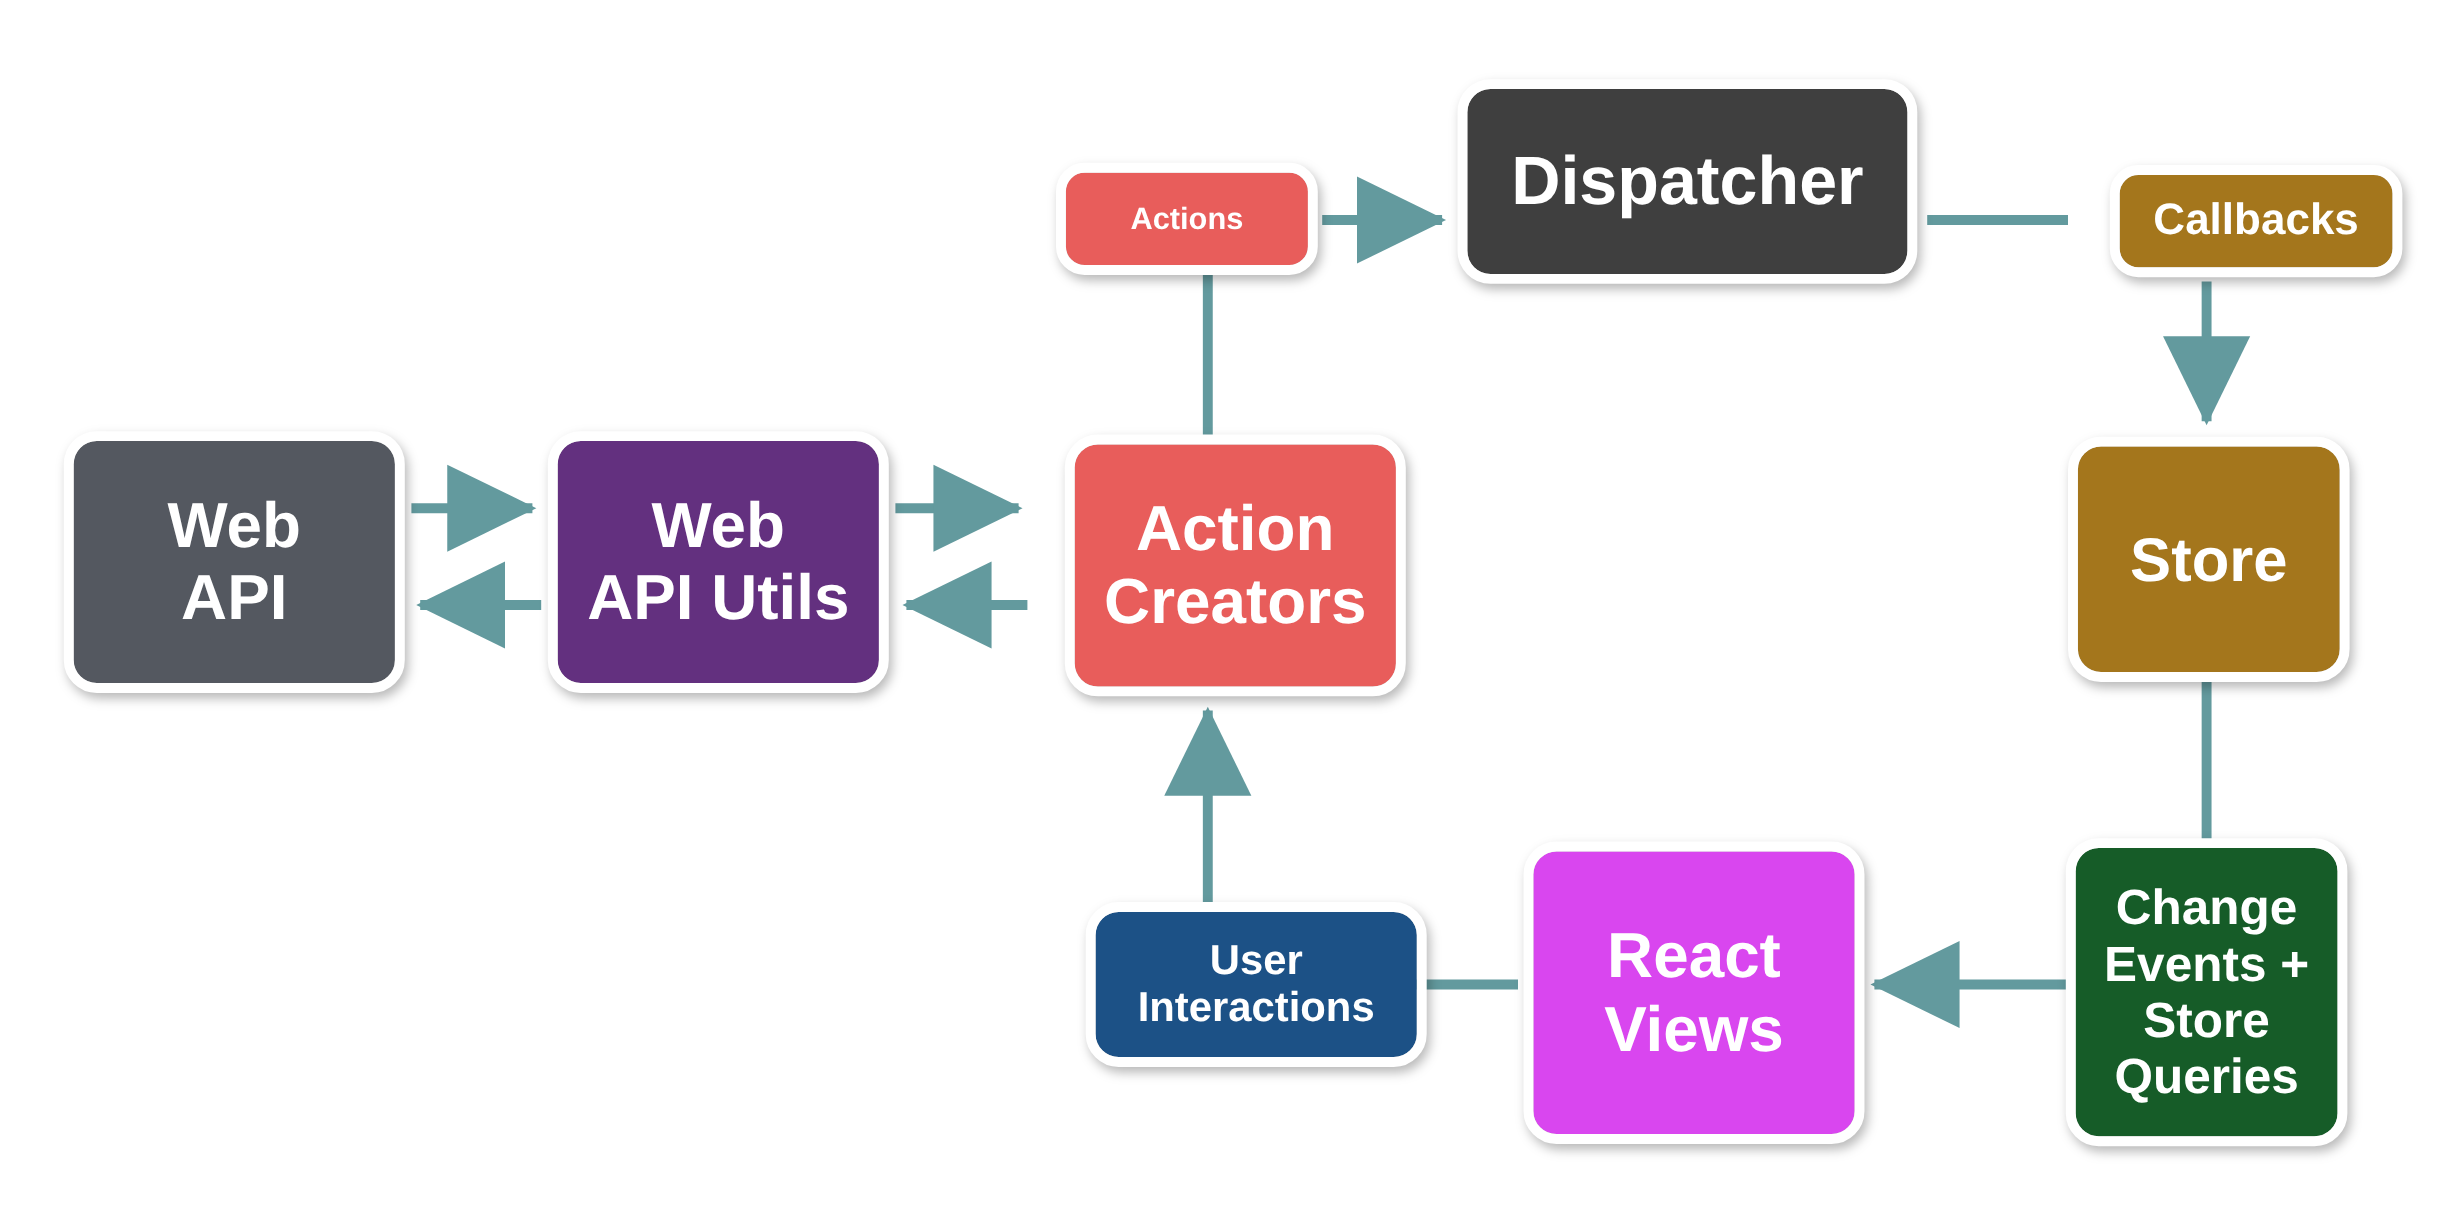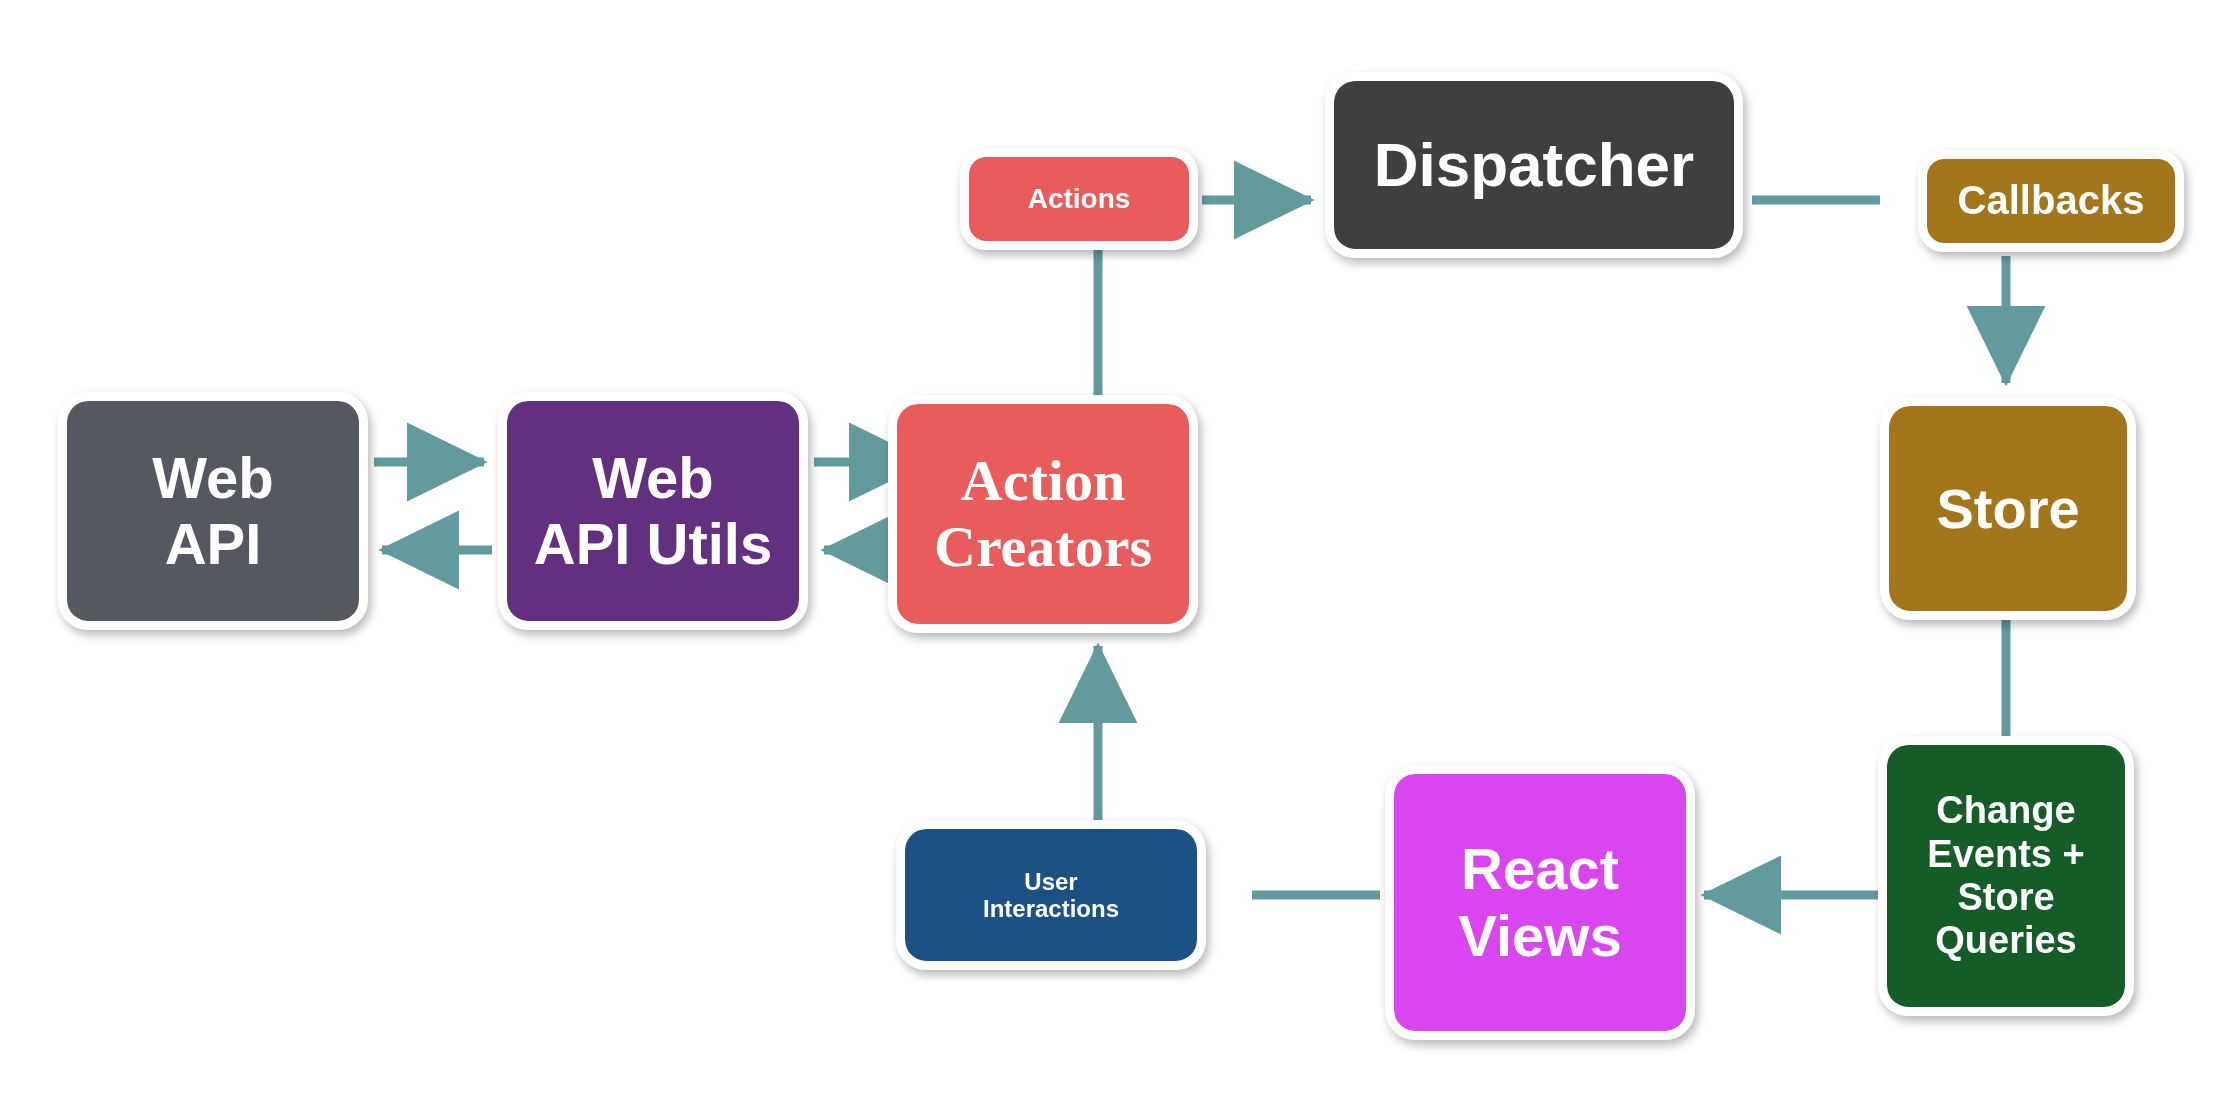--- a/index.html
+++ b/index.html
@@ -43,28 +43,28 @@
     -webkit-font-smoothing: antialiased;
   }
   .node .label {
     display: block;
     white-space: pre-line;
     padding: 0 6px;
   }
   
   #node-web-api        { left: 58px;   top: 392px;  width: 310px; height: 238px; border-radius: 30px; font-size: 58px; }
   #node-web-api-utils  { left: 498px;  top: 392px;  width: 310px; height: 238px; border-radius: 30px; font-size: 58px; }
-  #node-action-creators{ left: 888px;  top: 395px;  width: 310px; height: 238px; border-radius: 30px; font-size: 58px; font-family: Liberation Serif, serif; }
+  #node-action-creators{ left: 968px;  top: 395px;  width: 310px; height: 238px; border-radius: 30px; font-size: 58px; }
   #node-actions        { left: 960px;  top: 148px;  width: 238px; height: 102px; border-radius: 26px; font-size: 28px; }
   #node-dispatcher     { left: 1325px; top: 72px;   width: 418px; height: 186px; border-radius: 30px; font-size: 62px; }
   #node-callbacks      { left: 1918px; top: 150px;  width: 266px; height: 102px; border-radius: 26px; font-size: 40px; }
   #node-store          { left: 1880px; top: 397px;  width: 256px; height: 223px; border-radius: 30px; font-size: 56px; }
-  #node-change-events  { left: 1878px; top: 736px;  width: 256px; height: 280px; border-radius: 30px; font-size: 38px; }
+  #node-change-events  { left: 1878px; top: 762px;  width: 256px; height: 280px; border-radius: 30px; font-size: 45px; }
   #node-react-views    { left: 1385px; top: 765px;  width: 310px; height: 275px; border-radius: 30px; font-size: 58px; }
-  #node-user-inter     { left: 896px;  top: 820px;  width: 310px; height: 150px; border-radius: 30px; font-size: 24px; }
+  #node-user-inter     { left: 987px;  top: 820px;  width: 310px; height: 150px; border-radius: 30px; font-size: 38px; }
 </style>
 </head>
 <body>
 
 <div id="canvas" style="background: rgb(255, 255, 255);">
 
   <svg id="edge-layer" viewBox="0 0 2232 1114" xmlns="http://www.w3.org/2000/svg">
     <defs>
       <marker id="ah-right" markerWidth="10" markerHeight="10" refX="8.6" refY="5" orient="auto" markerUnits="strokeWidth">
         <path d="M0,0.6 L9,5 L0,9.4 Z" fill="#639a9e"></path>

